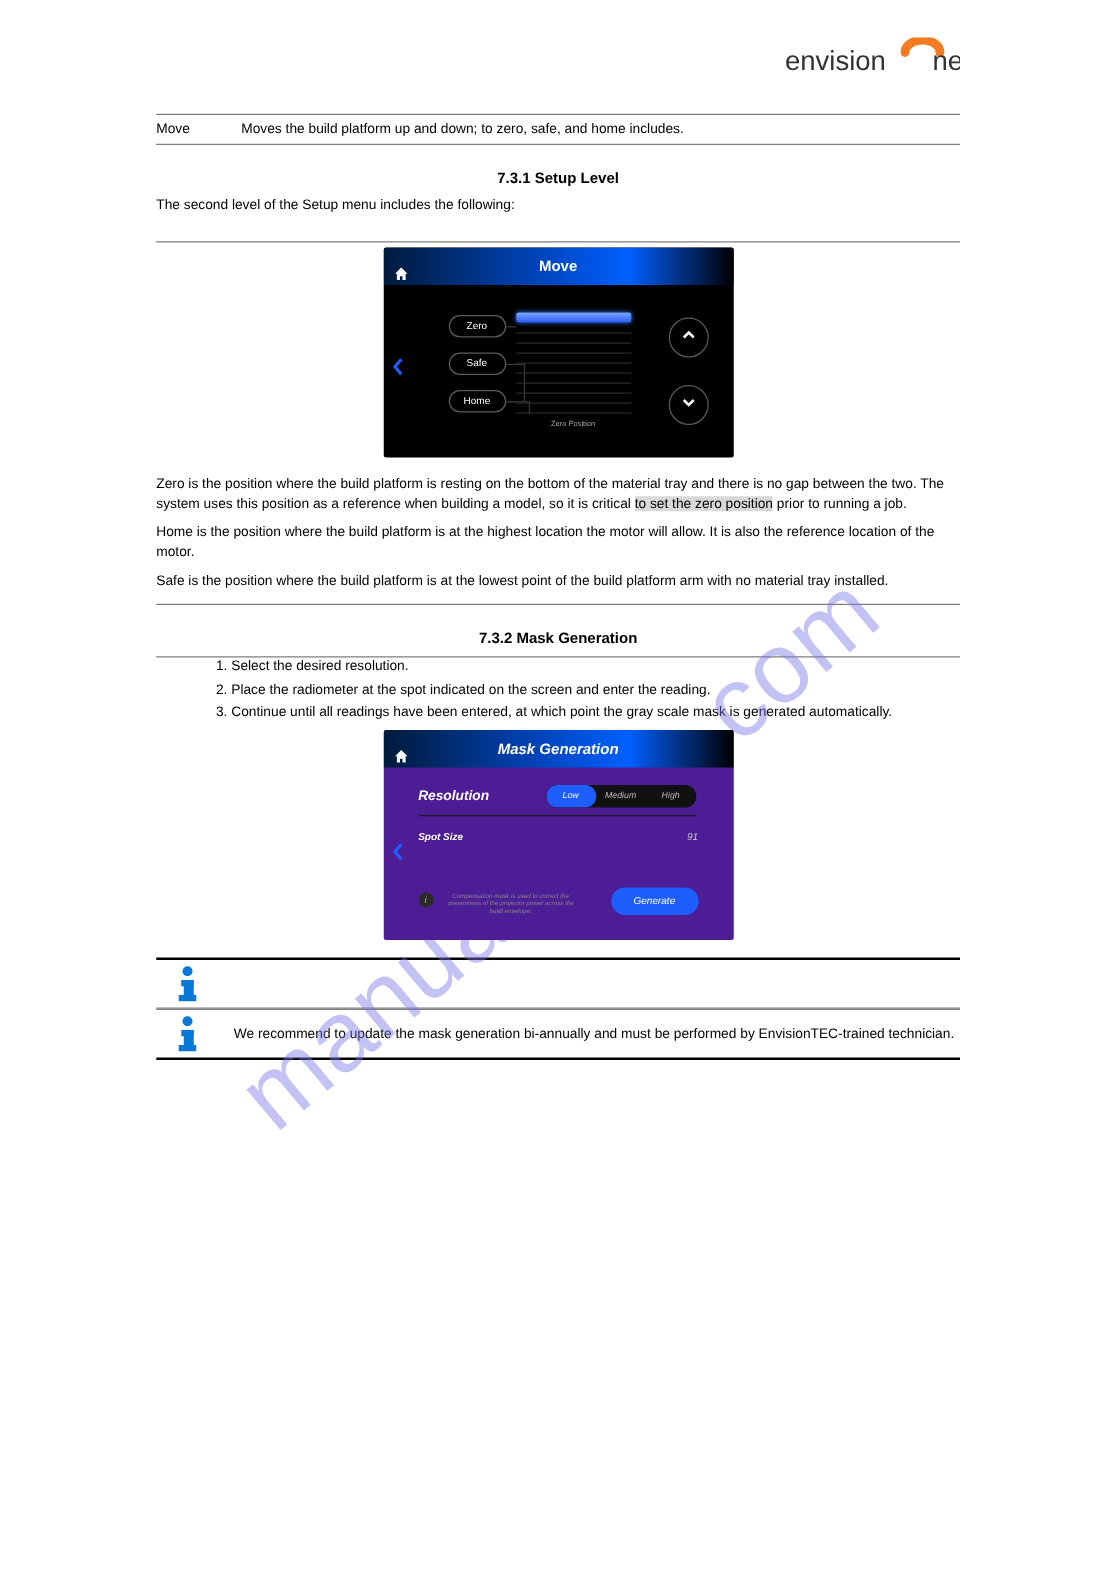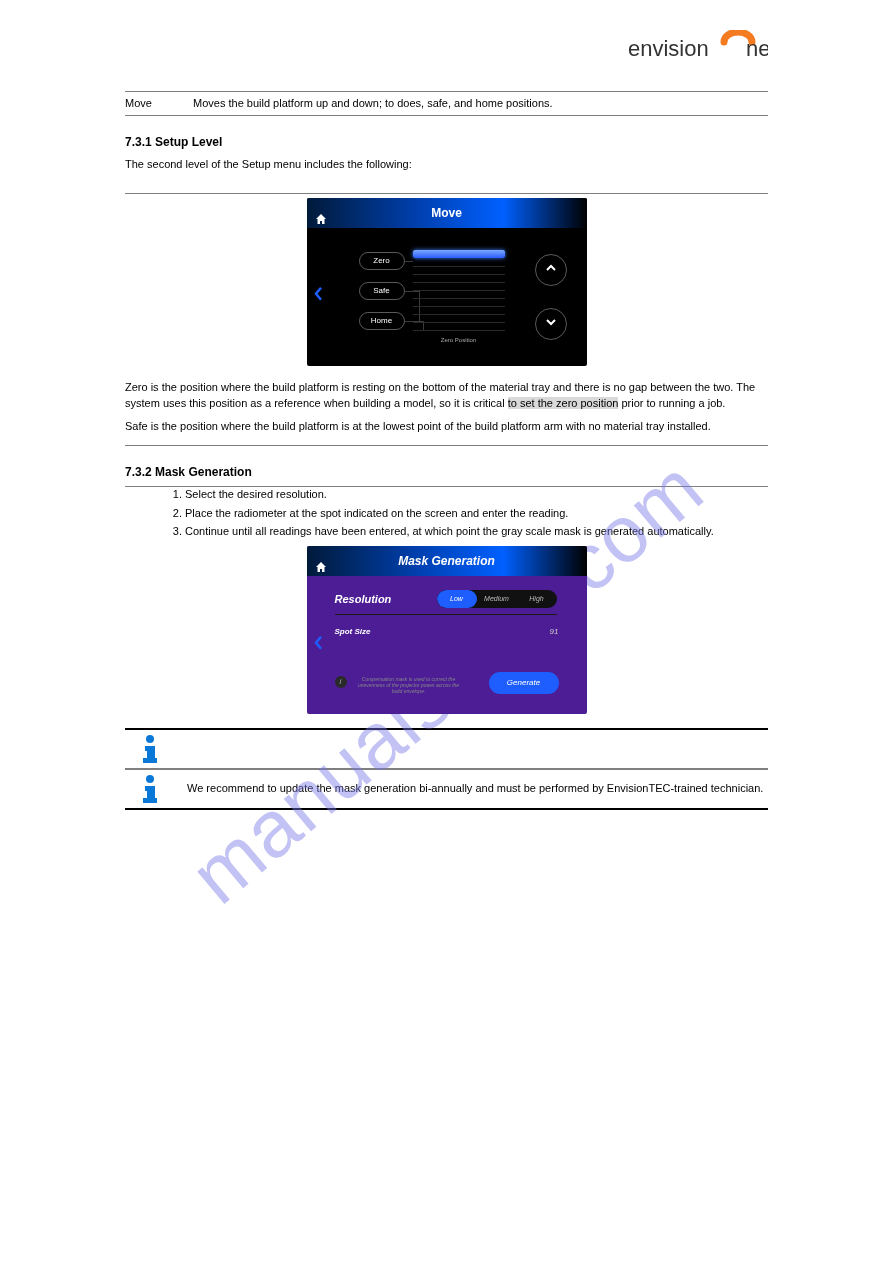--- a/index.html
+++ b/index.html
@@ -38,20 +38,21 @@
   }
   .r-note-table {
     margin-top: 0;
   }
   .r-cell-l { width: 60px; flex-shrink: 0; }
   .r-cell-r { flex: 1; }
   .sl-heading {
     margin: 18px 0 6px 0;
     font-size: 12px;
     font-weight: bold;
+    text-align: center;
   }
   .sl-text {
     font-size: 11px;
     margin-bottom: 21px;
   }
   .panel-wrap {
     text-align: center;
     margin: 4px 0 14px 0;
   }
   
@@ -327,21 +328,21 @@
         <path d="M 96 12 A 14 10 0 0 1 124 12" fill="none" stroke="#f47b20" stroke-width="7" stroke-linecap="round"></path>
         <text x="0" y="26" font-family="Arial" font-size="22" fill="#333" font-weight="500">envision</text>
         <text x="118" y="26" font-family="Arial" font-size="22" fill="#333" font-weight="500">ne</text>
       </svg>
     </span>
   </div>
 
   <hr class="hr">
   <div class="r-note r-note-table">
     <div class="r-cell-l">Move</div>
-    <div class="r-cell-r">Moves the build platform up and down; to does, safe, and home positions.</div>
+    <div class="r-cell-r">Moves the build platform up and down; to zero, safe, and home includes.</div>
   </div>
   <hr class="hr">
 
   <div class="sl-heading">7.3.1 Setup Level</div>
   <div class="sl-text">The second level of the Setup menu includes the following:</div>
   <hr class="hr">
 
   <div class="panel-wrap">
     <div class="panel">
       <div class="panel-header">
@@ -395,20 +396,21 @@
               </svg>
           </span>
         </div>
       </div>
     </div>
   </div>
 
   <p class="para">
     <span>Zero is the position where the build platform is resting on the bottom of the material tray and there is no gap between the two. The system uses this position as a reference when building a model, so it is critical </span><span class="hl">to set the zero position</span><span> prior to running a job.</span>
   </p>
+  <p class="para">Home is the position where the build platform is at the highest location the motor will allow. It is also the reference location of the motor.</p>
   <p class="para">Safe is the position where the build platform is at the lowest point of the build platform arm with no material tray installed.</p>
 
   <hr class="hr" style="margin-top:10px">
 
   <div class="sl-heading">7.3.2 Mask Generation</div>
   <hr class="hr">
 
   <ol class="step-list">
     <li>Select the desired resolution.</li>
     <li>Place the radiometer at the spot indicated on the screen and enter the reading.</li>

